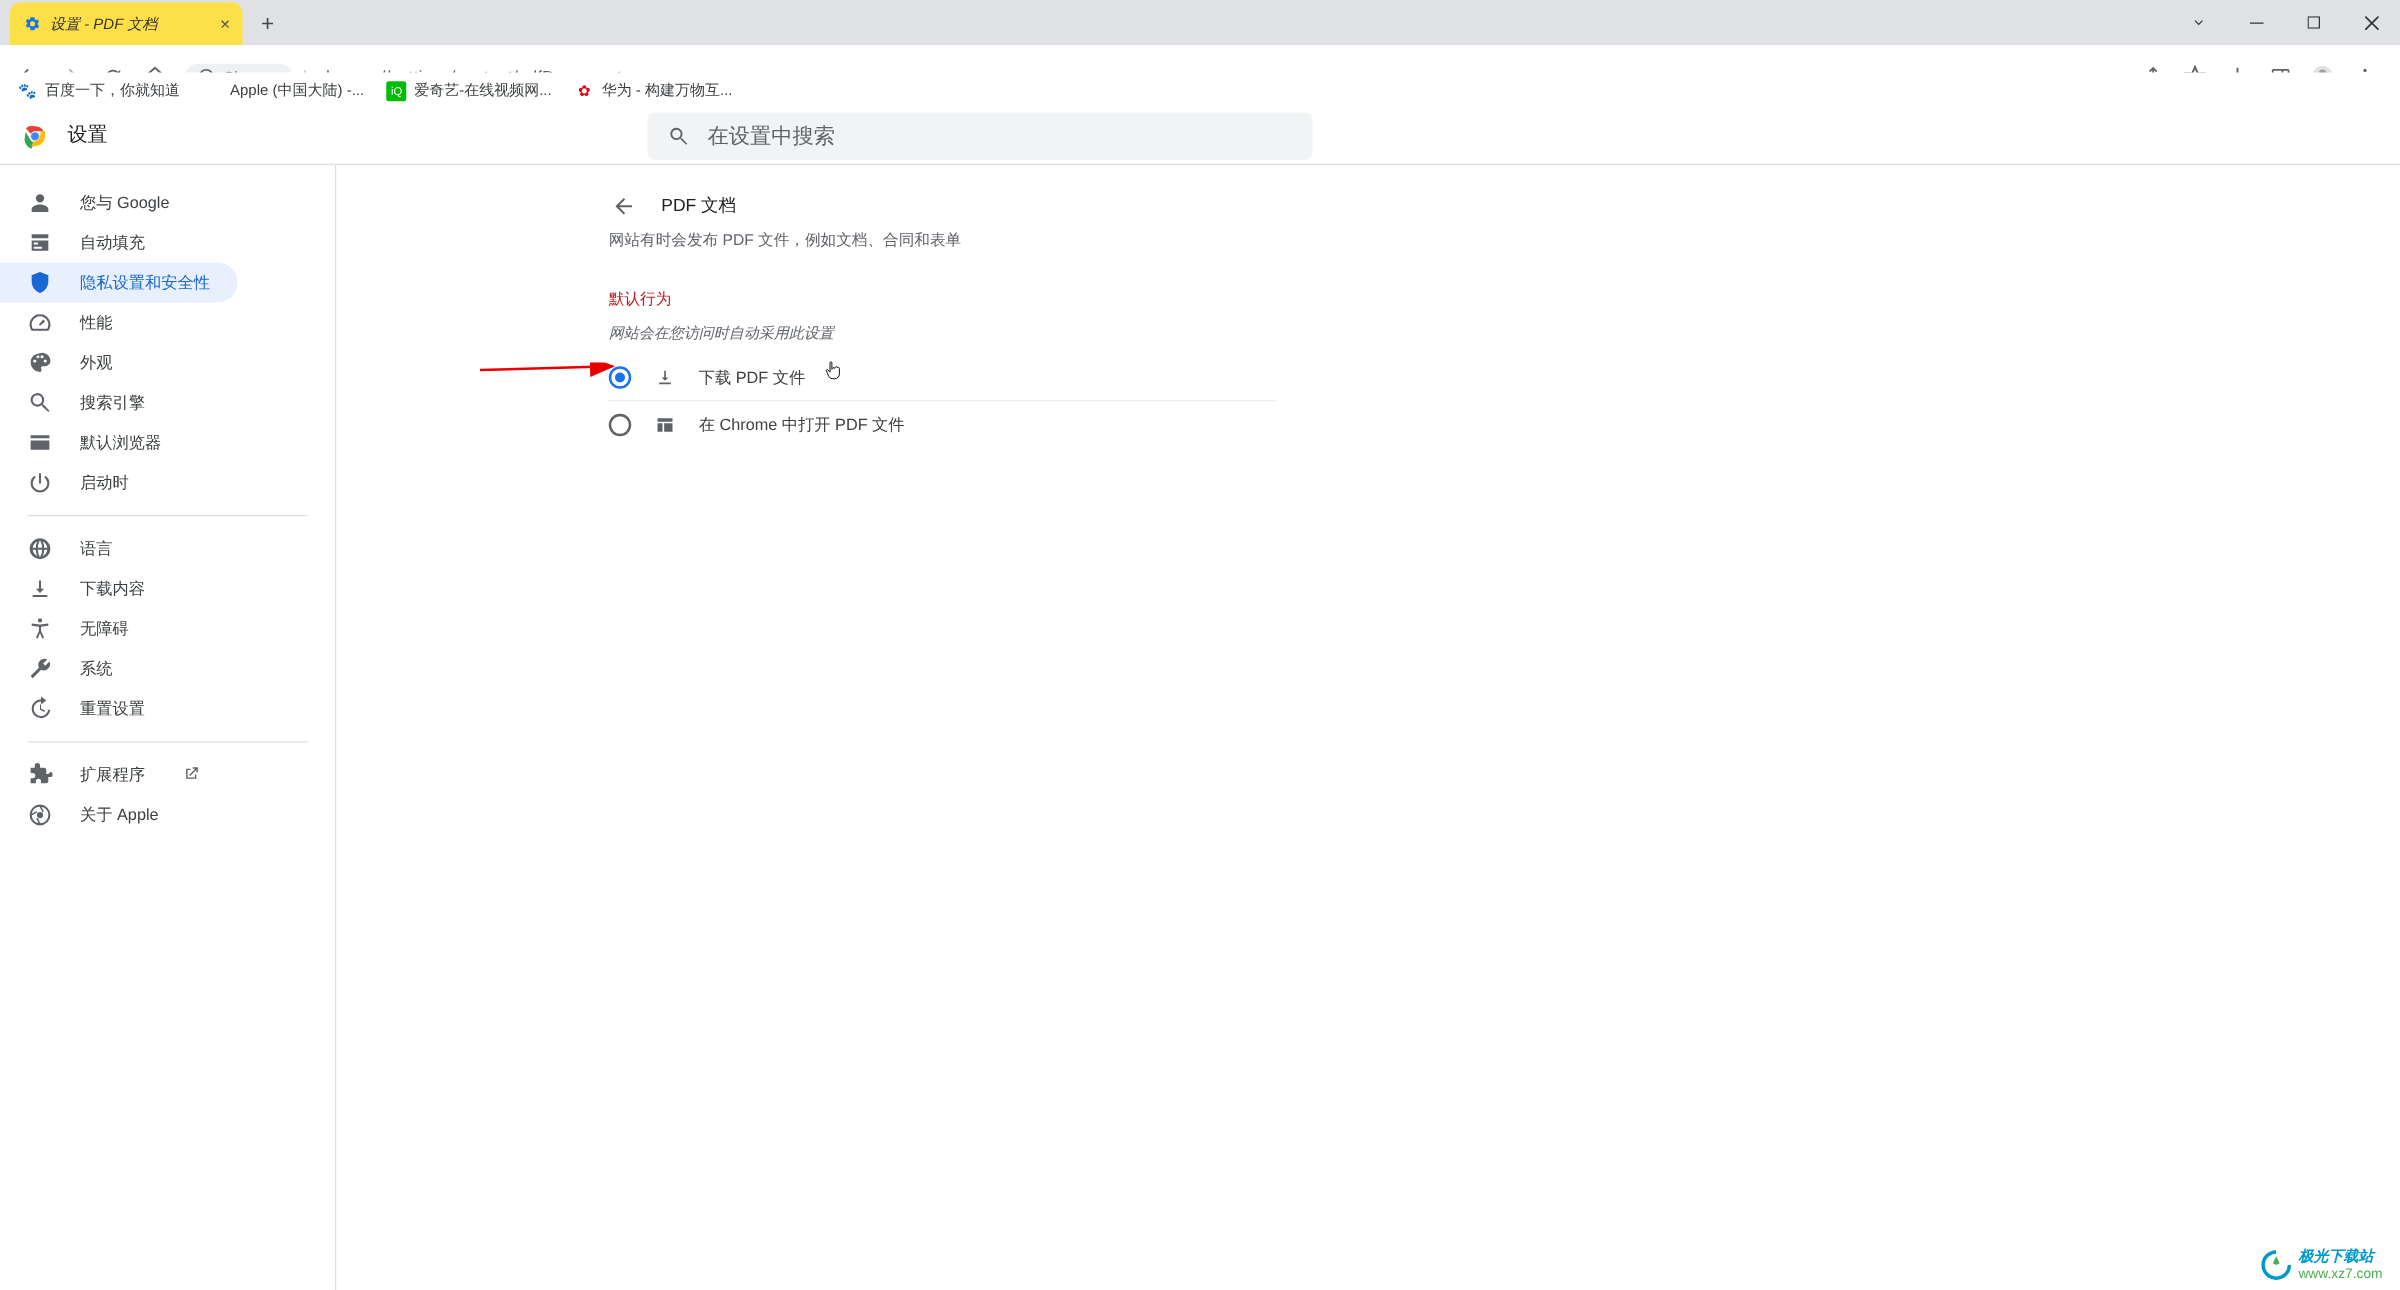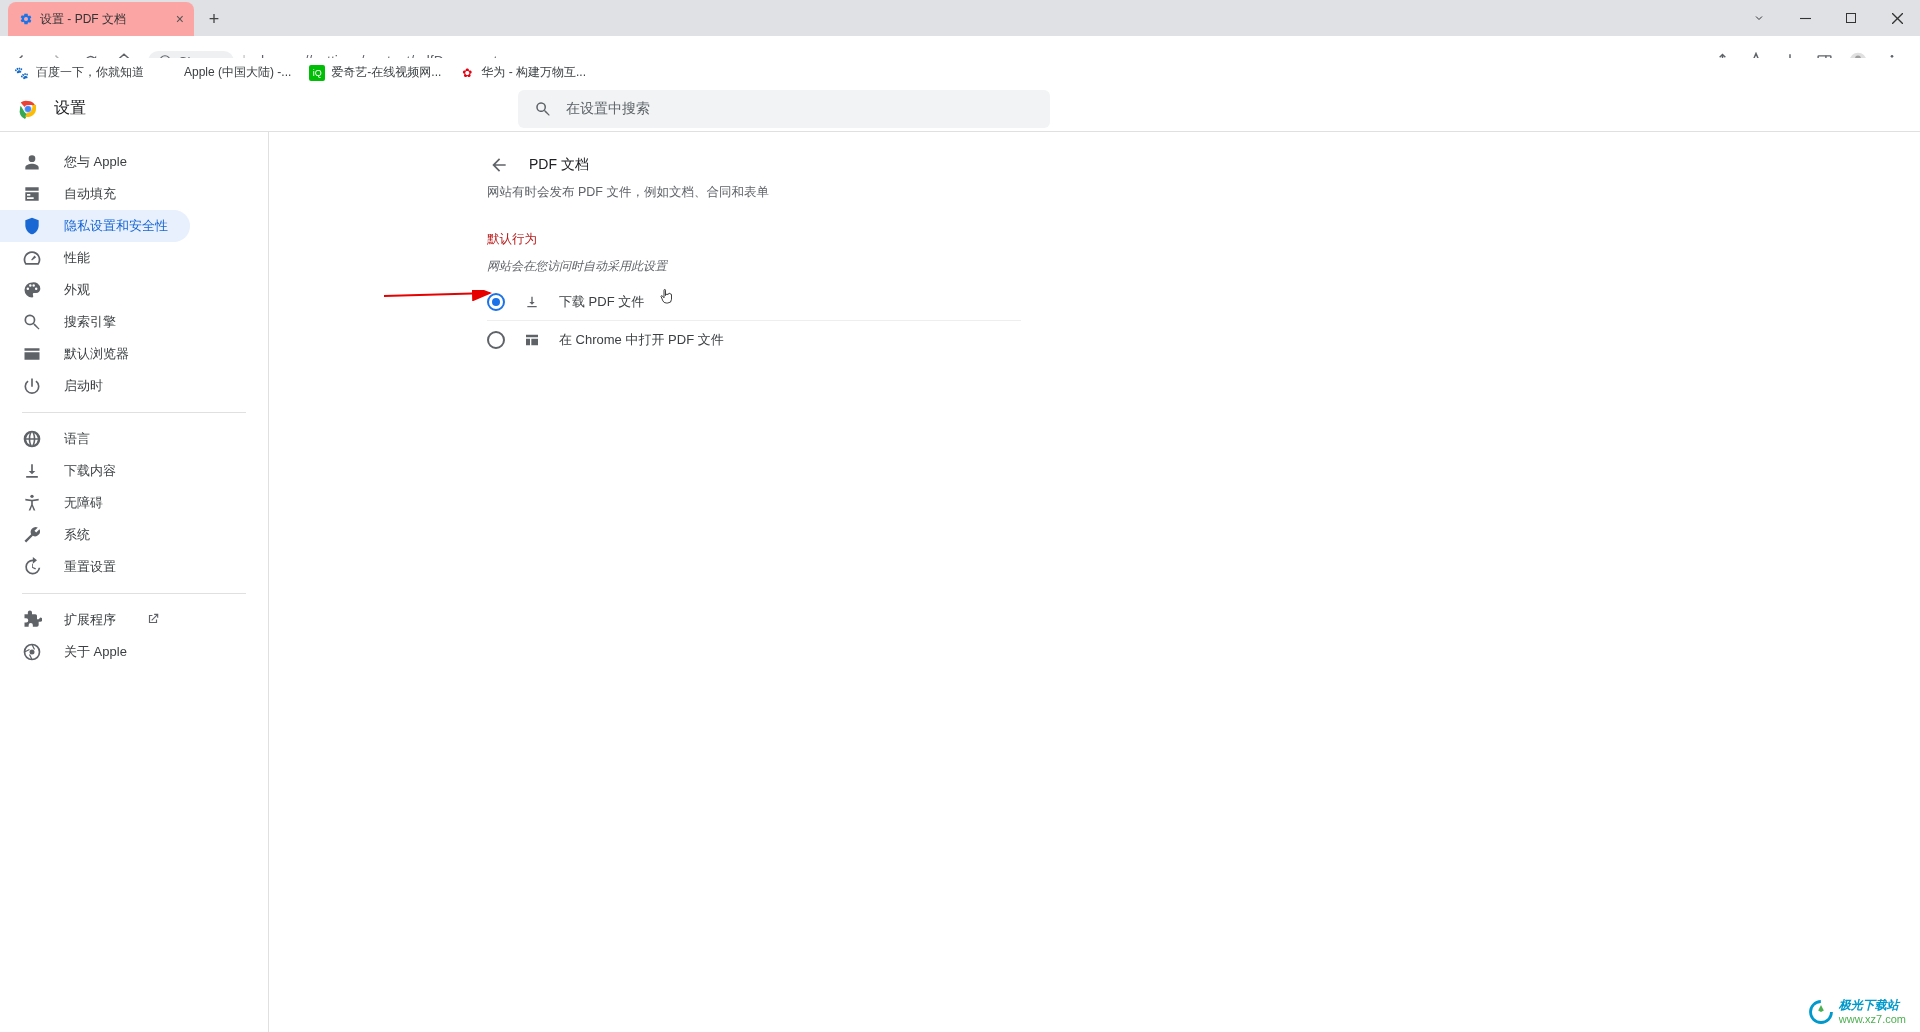--- a/index.html
+++ b/index.html
@@ -1,21 +1,21 @@
 <!DOCTYPE html>
 <html><head>
 <meta charset="utf-8">
 <style>
   * { margin: 0; padding: 0; box-sizing: border-box; font-family: "Segoe UI", Arial, sans-serif; }
   body { width: 1920px; height: 1032px; background: #fff; overflow: hidden; position: relative; }
   
   
   .browser-top { background: #dfe1e5; height: 86px; border-bottom: 1px solid #d0d0d0; }
   .tab-strip { display: flex; align-items: flex-end; height: 36px; padding-left: 8px; }
-  .tab { background: #fca5a5; height: 34px; display: flex; align-items: center; padding: 0 10px; border-radius: 8px 8px 0 0; width: 186px; font-size: 12px; color: #333; gap: 6px; position: relative; }
+  .tab { background: #fde047; height: 34px; display: flex; align-items: center; padding: 0 10px; border-radius: 8px 8px 0 0; width: 186px; font-size: 12px; color: #333; gap: 6px; position: relative; font-style: italic; }
   .tab .favicon { width: 16px; height: 16px; display:flex; align-items:center; justify-content:center; }
   .tab .close { margin-left: auto; color: #555; font-size: 14px; }
   .new-tab { width: 28px; height: 28px; display:flex; align-items:center; justify-content:center; color:#444; margin-left:6px; margin-bottom:3px; font-size:18px; }
   
   .addr-row { background:#fff; height: 50px; display:flex; align-items:center; padding: 0 8px; gap: 6px; }
   .nav-btn { width:28px; height:28px; display:flex; align-items:center; justify-content:center; color:#5f6368; border-radius:50%; }
   .nav-btn.disabled { color:#b0b0b0; }
   .addr-bar { flex: 0 0 auto; display:flex; align-items:center; height:30px; background:#fff; color:#202124; font-size:14px; margin-left:4px; }
   .addr-chip { display:flex; align-items:center; gap:6px; background:#eef0f1; border-radius: 14px; padding: 3px 10px; font-size:13px; color:#5f6368; }
   .addr-sep { color:#c0c0c0; margin: 0 8px; }
@@ -26,21 +26,21 @@
   .bookmarks-bar { height: 30px; background:#fff; display:flex; align-items:center; padding: 0 14px; gap: 18px; font-size:12px; color:#3c4043; border-bottom: 1px solid #e0e0e0; }
   .bm-item { display:flex; align-items:center; gap:6px; }
   .bm-favicon { width:16px; height:16px; display:flex; align-items:center; justify-content:center; font-size:12px; }
   
   
   .settings-app { position:absolute; top: 86px; left:0; right:0; bottom:0; background:#fff; }
   .settings-header { height: 46px; border-bottom: 1px solid #e0e0e0; display:flex; align-items:center; padding: 0 16px; }
   .settings-header .logo { width:24px; height:24px; margin-right: 14px; }
   .settings-header .title { font-size: 16px; color:#202124; }
   .search-wrap { margin-left: 432px; }
-  .search-box { width: 532px; height: 38px; background:#f1f3f4; border-radius: 6px; display:flex; align-items:center; padding: 0 16px; gap: 14px; color:#5f6368; font-size:14px; }
+  .search-box { width: 532px; height: 38px; background:#f1f3f4; border-radius: 6px; display:flex; align-items:center; padding: 0 16px; gap: 14px; color:#5f6368; font-size:17px; }
   
   .settings-body { display:flex; height: calc(100% - 46px); }
   .sidebar { width: 268px; padding-top: 14px; }
   .sb-item { height: 32px; display:flex; align-items:center; padding-left: 22px; gap: 22px; font-size: 13px; color:#3c4043; border-radius: 0 16px 16px 0; margin-right: 78px; cursor:pointer; }
   .sb-item.active { background:#e8f0fe; color:#1967d2; }
   .sb-item.active .sb-ic svg { fill:#1967d2; }
   .sb-ic { width:20px; height:20px; display:flex; align-items:center; justify-content:center; }
   .sb-ic svg { fill:#5f6368; }
   .sb-divider { height:1px; background:#e0e0e0; margin: 10px 22px; }
   .sb-ext-ic { margin-left: 8px; }
@@ -230,21 +230,21 @@
   </div>
 
   <div class="settings-body">
     <div class="sidebar">
       <div class="sb-item">
         <span class="sb-ic">
             <svg width="20" height="20" viewBox="0 0 24 24">
               <path d="M12 12a4 4 0 1 0-4-4 4 4 0 0 0 4 4zm0 2c-3 0-8 1.5-8 4.5V21h16v-2.5c0-3-5-4.5-8-4.5z"></path>
             </svg>
           </span>
-        <span>您与 Apple</span>
+        <span>您与 Google</span>
       </div>
       <div class="sb-item">
         <span class="sb-ic">
             <svg width="20" height="20" viewBox="0 0 24 24">
               <path d="M4 4h16v4H4zm0 6h16v10H4zm2 2v2h4v-2zm0 4v2h8v-2z"></path>
             </svg>
           </span>
         <span>自动填充</span>
       </div>
       <div class="sb-item active">

